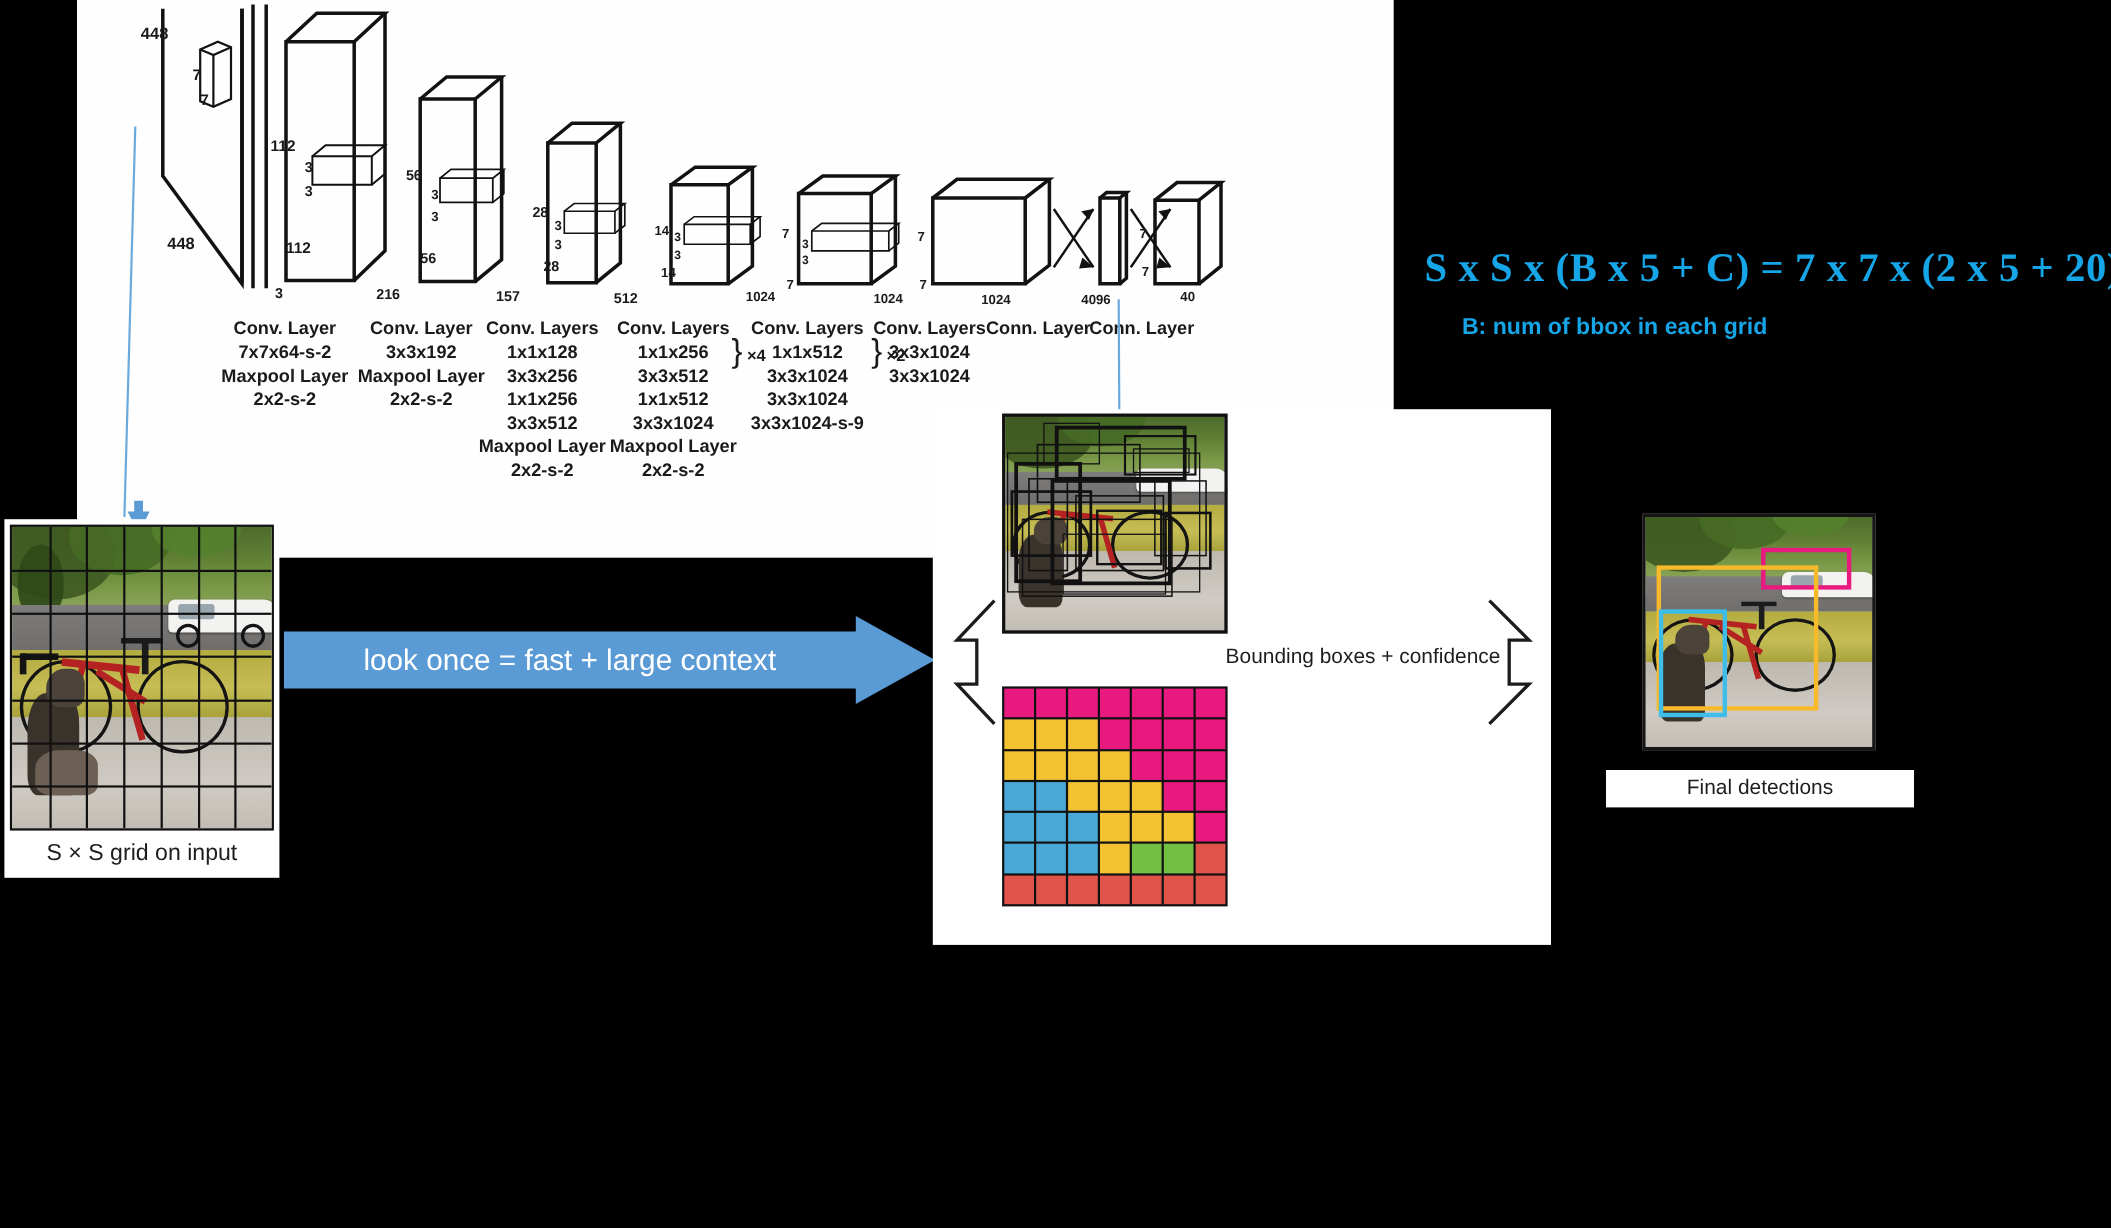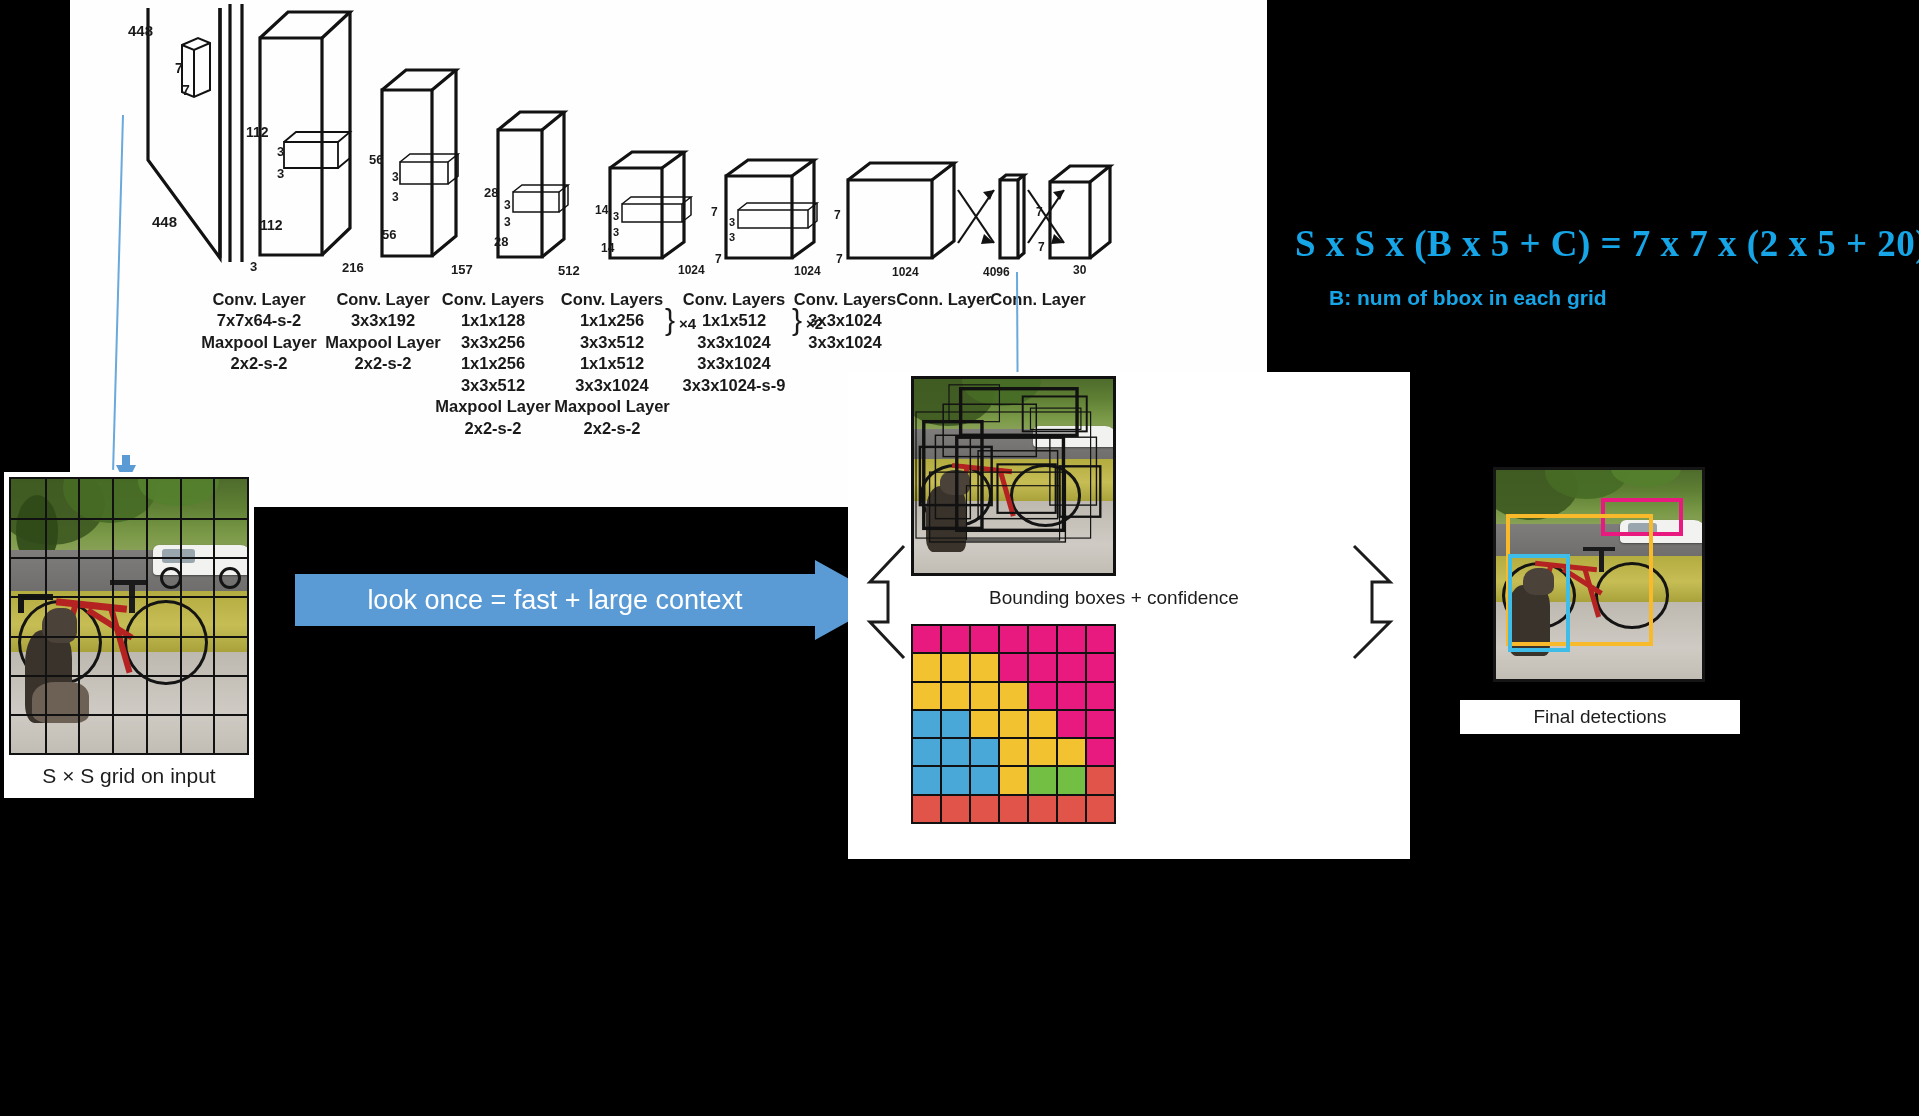--- a/index.html
+++ b/index.html
@@ -46,21 +46,21 @@
   .ph-carwin{position:absolute;background:#9aa6ad;border-radius:3px;}
   .ph-wheel{position:absolute;border-radius:50%;border-style:solid;border-color:#141414;}
   .ph-frame{position:absolute;background:#b42222;}
   .ph-dog{position:absolute;background:#3a332c;}
 
   .gridlines{position:absolute;left:0;top:0;width:100%;height:100%;}
   .gridlines i{position:absolute;background:#111;}
 
   
   #pipe-panel{left:848px;top:372px;width:562px;height:487px;background:#fff;}
-  .pipe-caption{position:absolute;text-align:center;color:#1d1d1d;font-size:19px;}
+  .pipe-caption{position:absolute;text-align:right;color:#1d1d1d;font-size:19px;}
   #cp-map{position:absolute;left:63px;top:252px;width:205px;height:200px;
           background:#111;display:grid;grid-template-columns:repeat(7,1fr);
           grid-template-rows:repeat(7,1fr);gap:2px;padding:2px;box-sizing:border-box;}
   #cp-map div{width:100%;height:100%;}
   .detbox{position:absolute;box-sizing:border-box;}
 
   .bracket-svg{position:absolute;}
   .conn-line{position:absolute;background:#6aa9dc;width:1.5px;}
 </style>
 </head>
@@ -189,21 +189,21 @@
       <span class="dimlab" style="left: 645px; top: 252px; font-size: 12px;">7</span>
       <span class="dimlab" style="left: 659px; top: 216px; font-size: 11px;">3</span>
       <span class="dimlab" style="left: 659px; top: 231px; font-size: 11px;">3</span>
       <span class="dimlab" style="left: 724px; top: 264px; font-size: 12px;">1024</span>
       <span class="dimlab" style="left: 764px; top: 208px; font-size: 12px;">7</span>
       <span class="dimlab" style="left: 766px; top: 252px; font-size: 12px;">7</span>
       <span class="dimlab" style="left: 822px; top: 265px; font-size: 12px;">1024</span>
       <span class="dimlab" style="left: 913px; top: 265px; font-size: 12px; text-align: right;">4096</span>
       <span class="dimlab" style="left: 966px; top: 205px; font-size: 12px;">7</span>
       <span class="dimlab" style="left: 968px; top: 240px; font-size: 12px;">7</span>
-      <span class="dimlab" style="left: 1003px; top: 263px; font-size: 12px;">30</span>
+      <span class="dimlab" style="left: 1003px; top: 263px; font-size: 12px;">40</span>
     </div>
 
   <div id="captions">
       <div class="caption-col" style="left: 124px; top: 289px; width: 130px;">
         <div class="hd">Conv. Layer</div>
         <div>7x7x64-s-2</div>
         <div>Maxpool Layer</div>
         <div>2x2-s-2</div>
       </div>
       <div class="caption-col" style="left: 248px; top: 289px; width: 130px;">
@@ -315,21 +315,21 @@
         <i style="top: 28.5714%; left: 0px; height: 2px; width: 100%;"></i>
         <i style="top: 42.8571%; left: 0px; height: 2px; width: 100%;"></i>
         <i style="top: 57.1429%; left: 0px; height: 2px; width: 100%;"></i>
         <i style="top: 71.4286%; left: 0px; height: 2px; width: 100%;"></i>
         <i style="top: 85.7143%; left: 0px; height: 2px; width: 100%;"></i>
       </div>
   </div>
 </div>
 <div class="abs" style="left:4px;top:760px;width:250px;text-align:center;color:#1d1d1d;font-size:21px;background:#fff;padding:4px 0 10px;">S × S grid on input</div>
 
-<div class="abs" style="left:258px;top:560px;width:592px;height:80px;margin-left:37px;">
+<div class="abs" style="left:258px;top:560px;width:592px;height:80px;">
   <svg width="592" height="80" viewBox="0 0 592 80">
     <path d="M0 14 L520 14 L520 0 L592 40 L520 80 L520 66 L0 66 Z" fill="#5b9bd5"></path>
   </svg>
   <div style="position:absolute;left:0;top:0;width:520px;height:80px;display:flex;
               align-items:center;justify-content:center;color:#fff;font-size:27px;">look once = fast + large context</div>
 </div>
 
 <div class="abs" id="pipe-panel">
 
   <svg class="bracket-svg" style="left:6px;top:170px;width:54px;height:120px;">

